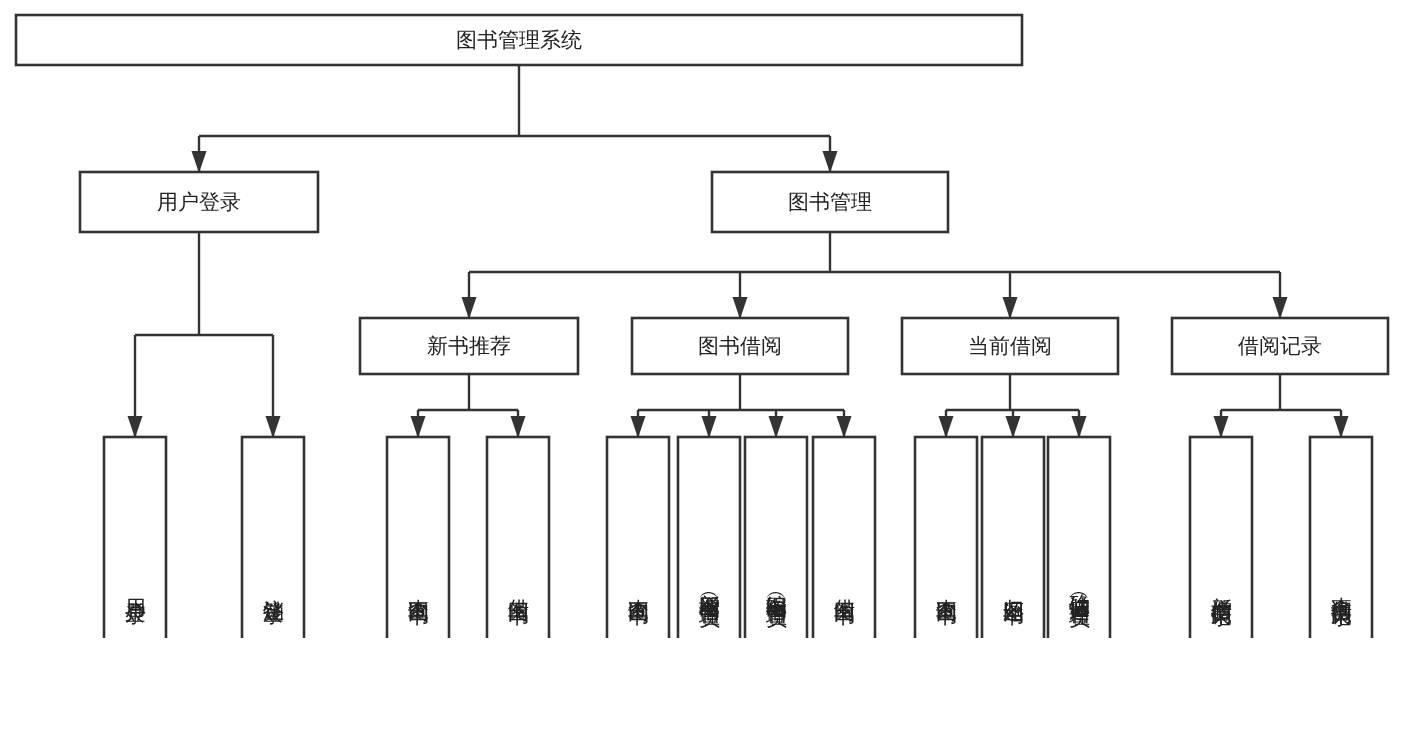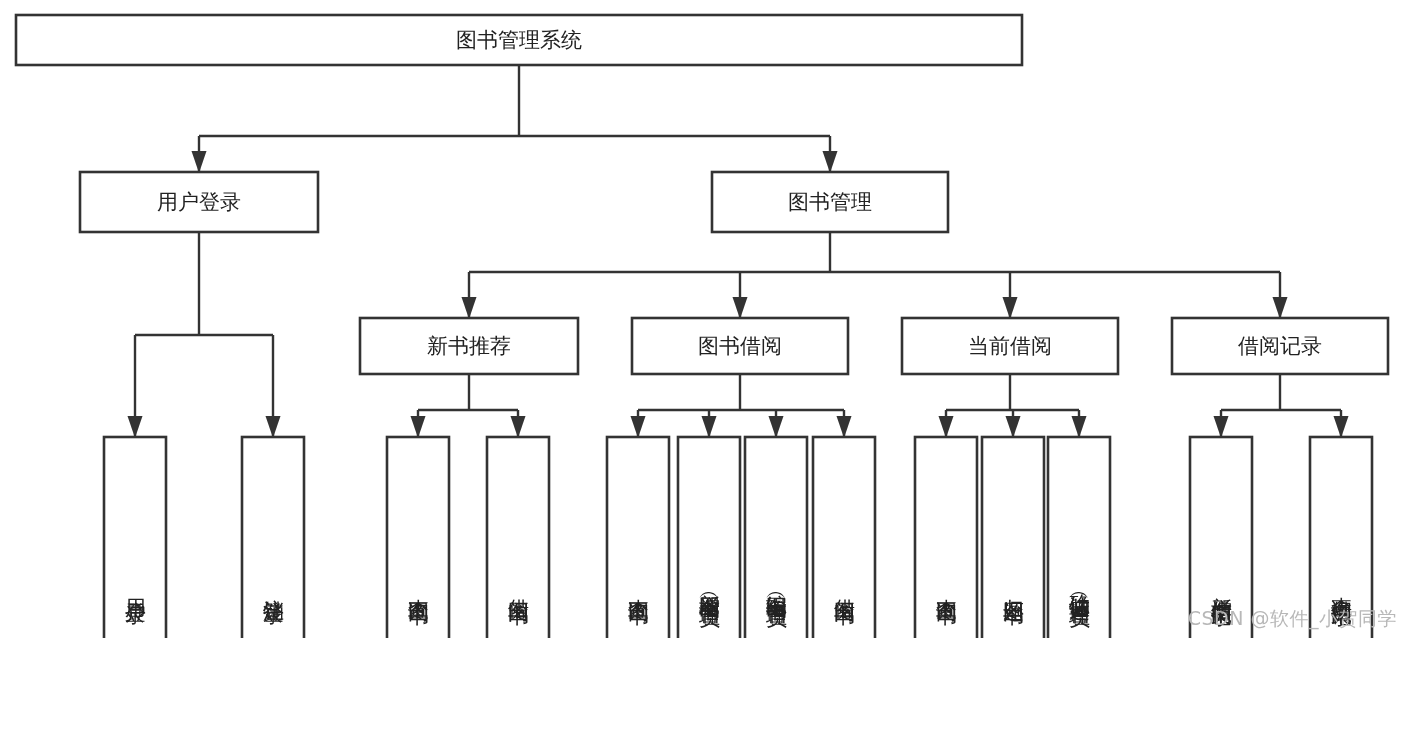--- a/index.html
+++ b/index.html
@@ -217,14 +217,13 @@
       <div class="vlabel" style="left: 709px; transform: translateX(-50%); top: 445px; height: 282px;">新增图书（管理员）</div>
       <div class="vlabel" style="left: 776px; transform: translateX(-50%); top: 445px; height: 282px;">编辑图书（管理员）</div>
       <div class="vlabel" style="left: 844px; transform: translateX(-50%); top: 445px; height: 282px; display: flex; align-items: center; justify-content: center;">借阅图书</div>
       <div class="vlabel" style="left: 946px; transform: translateX(-50%); top: 445px; height: 282px; display: flex; align-items: center; justify-content: center;">查询图书</div>
       <div class="vlabel" style="left: 1013px; transform: translateX(-50%); top: 445px; height: 282px; display: flex; align-items: center; justify-content: center;">归还图书</div>
       <div class="vlabel" style="left: 1079px; transform: translateX(-50%); top: 445px; height: 282px;">确认归还（管理员）</div>
       <div class="vlabel" style="left: 1221px; transform: translateX(-50%); top: 445px; height: 282px; display: flex; align-items: center; justify-content: center;">新增借阅记录</div>
       <div class="vlabel" style="left: 1341px; transform: translateX(-50%); top: 445px; height: 282px; display: flex; align-items: center; justify-content: center;">查询借阅记录</div>
     </div>
 
-  <div class="watermark">CSDN @软件_小贺同学</div>
 </div>
 
 </body></html>

